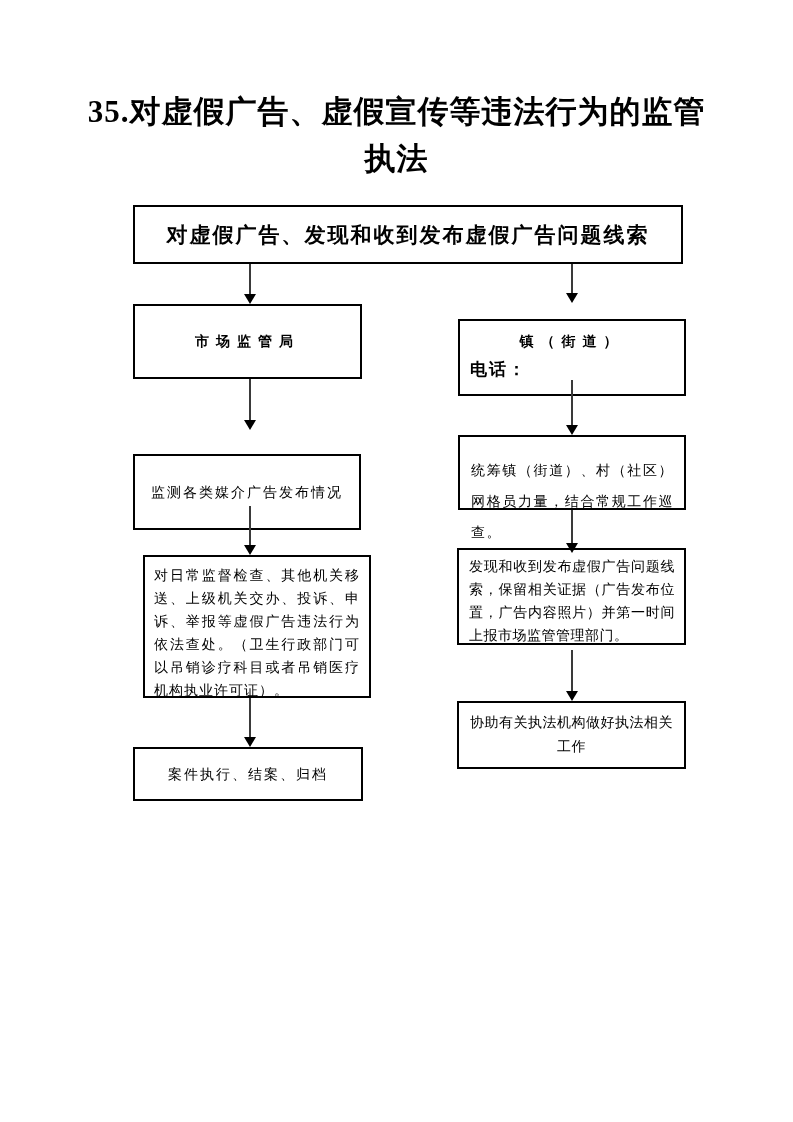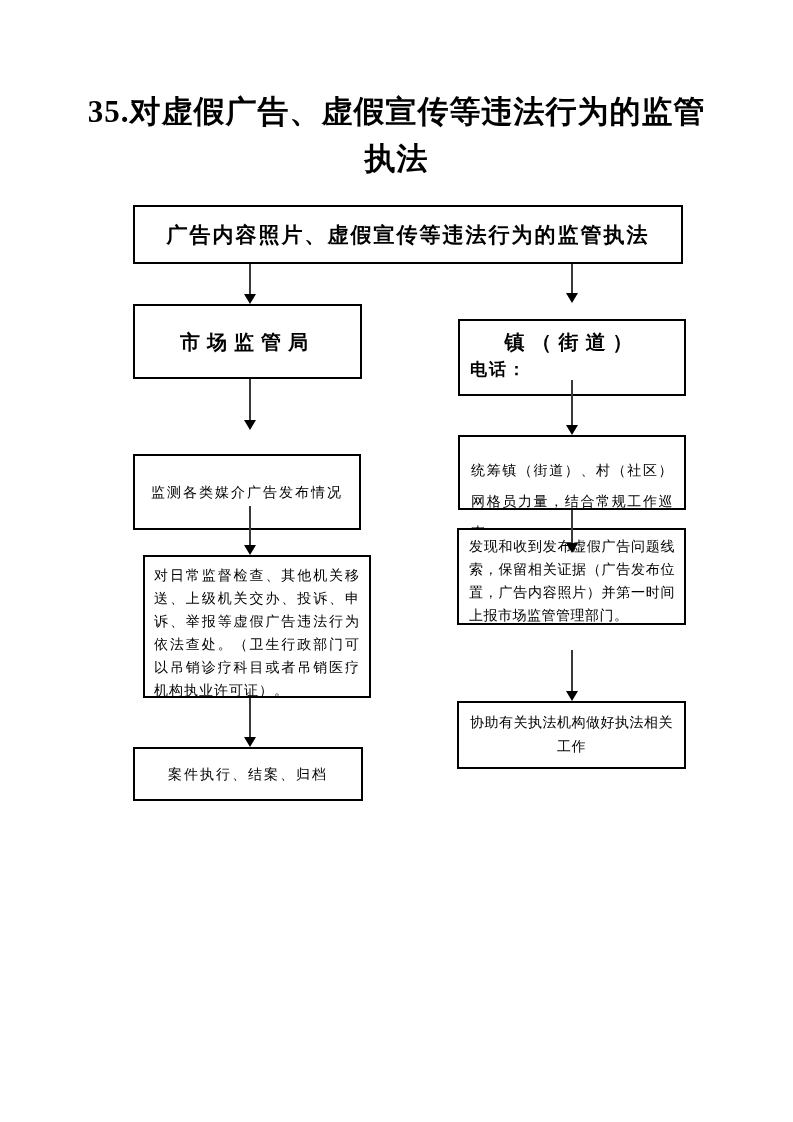--- a/index.html
+++ b/index.html
@@ -43,21 +43,21 @@
   .header-box {
     left: 133px; top: 205px; width: 550px; height: 59px;
     font-size: 21px;
     font-weight: bold;
     letter-spacing: 2px;
     text-align: center;
   }
   .org-box-left  { left: 133px; top: 304px; width: 229px; height: 75px; }
   .org-box-right { left: 458px; top: 303px; width: 228px; height: 77px; }
   .org-name {
-    font-size: 20px;
+    font-size: 14px;
     font-weight: bold;
     letter-spacing: 7px;
     line-height: 26px;
     text-align: left;
   }
   .org-phone {
     font-size: 17px;
     font-weight: bold;
     letter-spacing: 2px;
     line-height: 27px;
@@ -74,21 +74,21 @@
     margin-left: 12px;
   }
   .step {
     font-size: 14px;
     letter-spacing: 0.5px;
     line-height: 23px;
   }
   .step-l2 { left: 133px; top: 430px; width: 228px; height: 76px; text-align: center; letter-spacing: 2px; margin-top: 24px; }
   .step-r2 { left: 458px; top: 435px; width: 228px; height: 75px; padding: 18px 10px 0 11px; line-height: 31px; letter-spacing: 1.5px; text-align: justify; }
   .step-l3 { left: 143px; top: 555px; width: 228px; height: 143px; padding: 7px 9px 0 9px; line-height: 23px; letter-spacing: 1px; text-align: justify; }
-  .step-r3 { left: 457px; top: 528px; width: 229px; height: 97px; padding: 5px 9px 0 10px; line-height: 23px; letter-spacing: 0.5px; text-align: justify; }
+  .step-r3 { left: 457px; top: 548px; width: 229px; height: 97px; padding: 5px 9px 0 10px; line-height: 23px; letter-spacing: 0.5px; text-align: justify; }
   .step-l4 { left: 133px; top: 747px; width: 230px; height: 54px; text-align: center; letter-spacing: 2px; }
   .step-r4 { left: 457px; top: 701px; width: 229px; height: 68px; text-align: center; line-height: 24px; letter-spacing: 0.5px; padding: 0 8px; }
   .arrow {
     position: absolute;
     width: 13px;
   }
   .arrow .shaft {
     position: absolute;
     left: 5.5px;
     top: 0;
@@ -113,21 +113,21 @@
 <div class="page">
 
   <h1 class="doc-title">
     <span>35.对虚假广告、虚假宣传等违法行为的监管</span><br>
     <span>执法</span>
   </h1>
 
   <div class="flowchart">
 
     <div class="box header-box flex-center">
-      <span>广告内容照片、虚假宣传等违法行为的监管执法</span>
+      <span>对虚假广告、发现和收到发布虚假广告问题线索</span>
     </div>
 
     <div class="box org-box-left flex-center">
       <div class="org-name">市场监管局</div>
     </div>
 
     <div class="box org-box-right flex-center">
       <div class="org-name">镇（街道）</div>
       <div class="org-phone">
         <span>电话：</span><span class="phone-num"></span>

